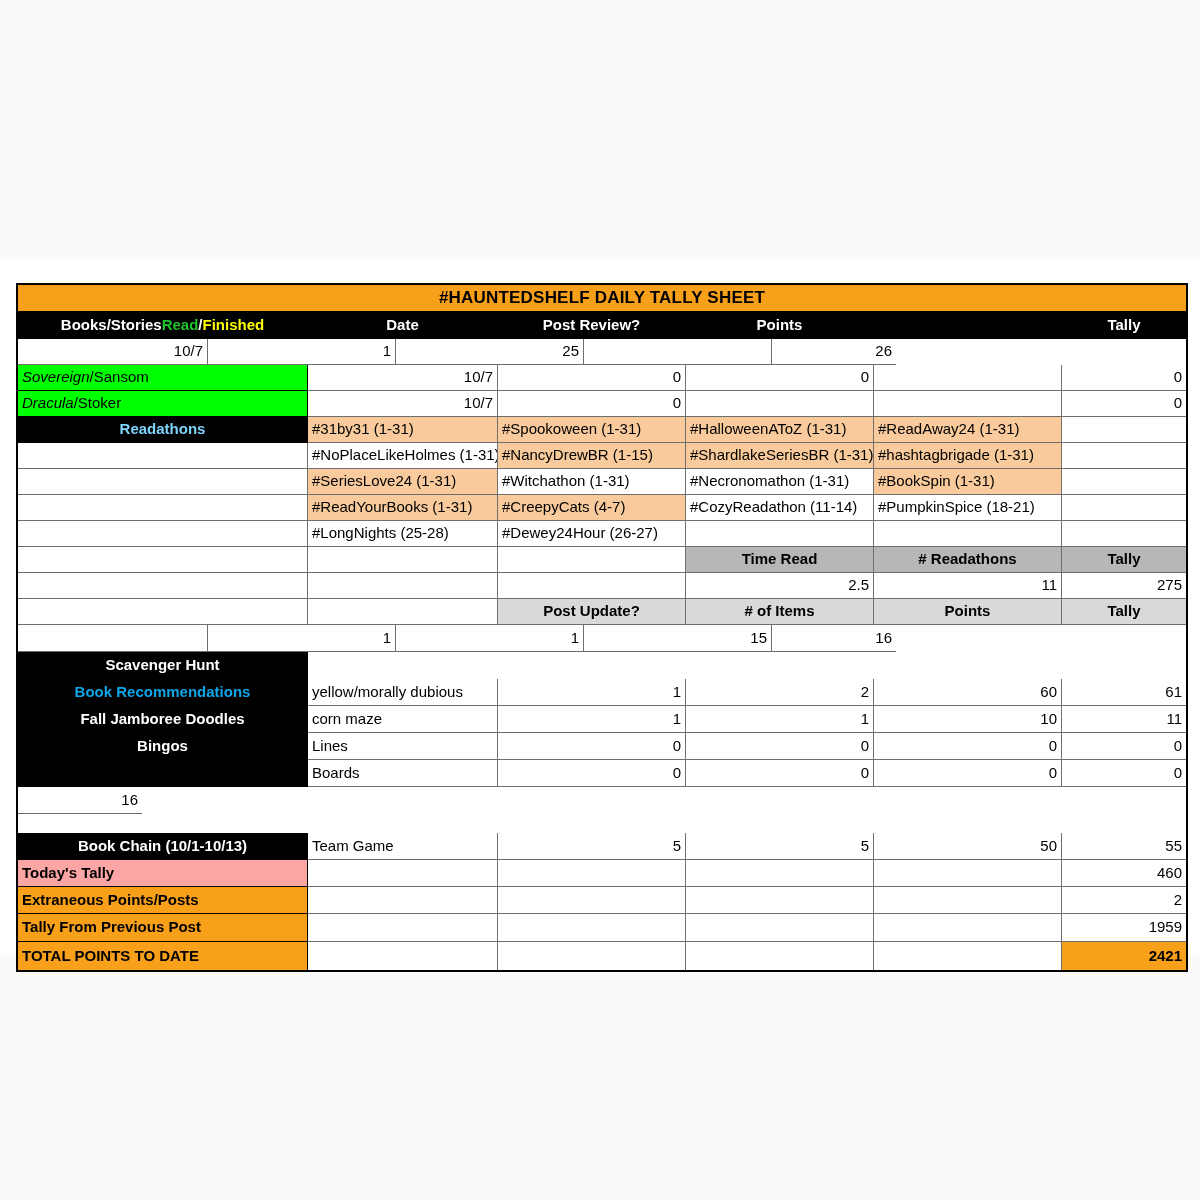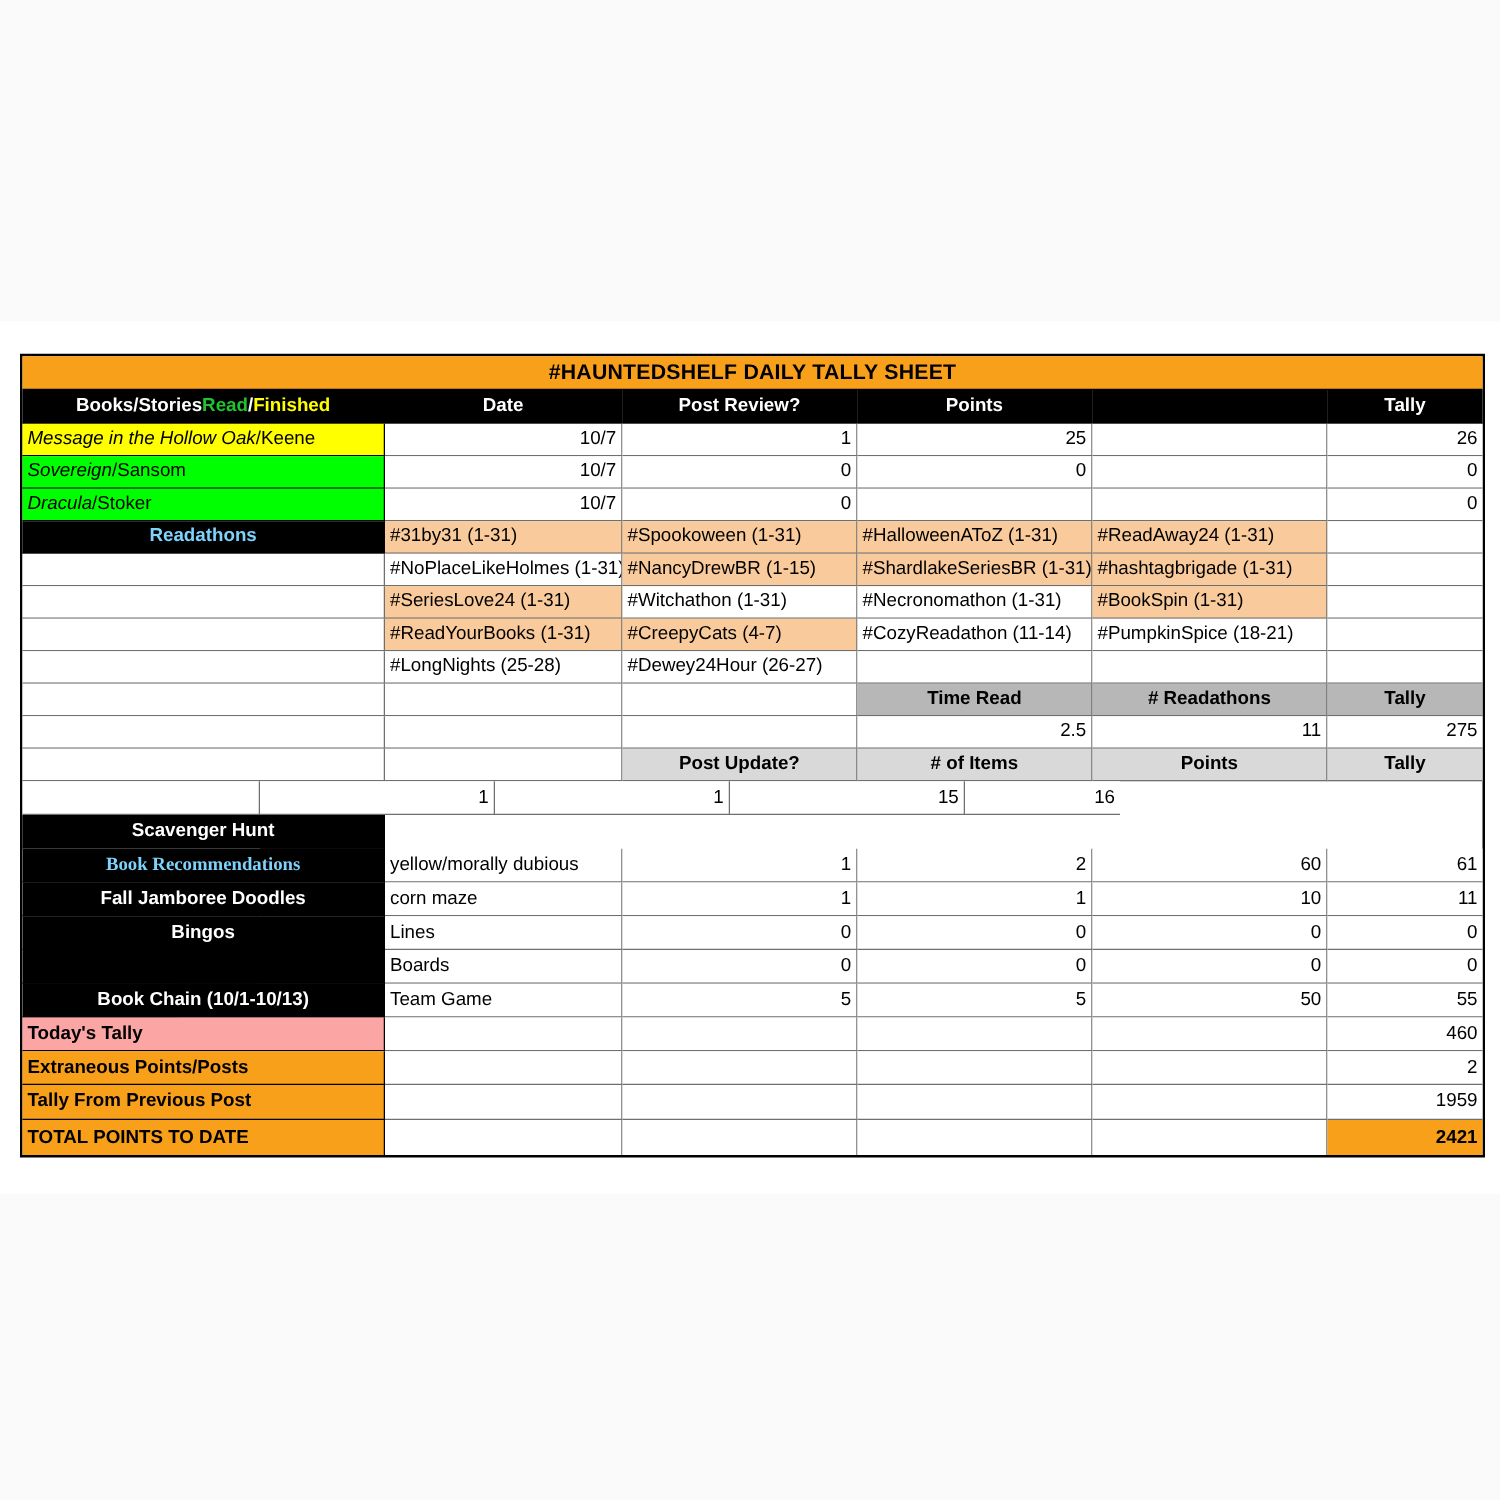--- a/index.html
+++ b/index.html
@@ -48,24 +48,20 @@
           <span style="color: rgb(255, 255, 255);">/</span>
           <span style="color: rgb(255, 255, 0);">Finished</span>
         </div>
         <div class="tcell bold k al-c" style="width: 190px; background: rgb(0, 0, 0); color: rgb(255, 255, 255);">Date</div>
         <div class="tcell bold k al-c" style="width: 188px; background: rgb(0, 0, 0); color: rgb(255, 255, 255);">Post Review?</div>
         <div class="tcell bold k al-c" style="width: 188px; background: rgb(0, 0, 0); color: rgb(255, 255, 255);">Points</div>
         <div class="tcell k" style="width: 188px; background: rgb(0, 0, 0);"></div>
         <div class="tcell bold k al-c" style="width: 124px; background: rgb(0, 0, 0); color: rgb(255, 255, 255);">Tally</div>
       </div>
       <div class="trow" style="height: 26px;">
-        <div class="tcell k" style="width: 290px; background: rgb(255, 255, 0);">
-          <span style="font-style: italic;">Message in the Hollow Oak</span>
-          <span>/Keene</span>
-        </div>
         <div class="tcell al-r" style="width: 190px;">10/7</div>
         <div class="tcell al-r" style="width: 188px;">1</div>
         <div class="tcell al-r" style="width: 188px;">25</div>
         <div class="tcell" style="width: 188px;"></div>
         <div class="tcell al-r" style="width: 124px;">26</div>
       </div>
       <div class="trow" style="height: 26px;">
         <div class="tcell k" style="width: 290px; background: rgb(0, 255, 0);">
           <span style="font-style: italic;">Sovereign</span>
           <span>/Sansom</span>
@@ -160,21 +156,21 @@
       </div>
       <div class="trow" style="height: 27px; flex-direction: column;">
         <div class="tcell bold k al-c" style="width: 290px; background: rgb(0, 0, 0); color: rgb(255, 255, 255);">Scavenger Hunt</div>
         <div class="tcell" style="width: 190px;">candle</div>
         <div class="tcell al-r" style="width: 188px;">1</div>
         <div class="tcell al-r" style="width: 188px;">1</div>
         <div class="tcell al-r" style="width: 188px;">15</div>
         <div class="tcell al-r" style="width: 124px;">16</div>
       </div>
       <div class="trow" style="height: 27px;">
-        <div class="tcell bold k al-c" style="width: 290px; background: rgb(0, 0, 0); color: #7dd3fc; font-family: Liberation Serif, serif;">Book Recommendations</div>
+        <div class="tcell bold k al-c" style="width: 290px; background: rgb(0, 0, 0); color: #0ea5e9;">Book Recommendations</div>
         <div class="tcell" style="width: 190px;">yellow/morally dubious</div>
         <div class="tcell al-r" style="width: 188px;">1</div>
         <div class="tcell al-r" style="width: 188px;">2</div>
         <div class="tcell al-r" style="width: 188px;">60</div>
         <div class="tcell al-r" style="width: 124px;">61</div>
       </div>
       <div class="trow" style="height: 27px;">
         <div class="tcell bold k al-c" style="width: 290px; background: rgb(0, 0, 0); color: rgb(255, 255, 255);">Fall Jamboree Doodles</div>
         <div class="tcell" style="width: 190px;">corn maze</div>
         <div class="tcell al-r" style="width: 188px;">1</div>
@@ -191,21 +187,21 @@
         <div class="tcell al-r" style="width: 124px;">0</div>
       </div>
       <div class="trow" style="height: 27px;">
         <div class="tcell k" style="width: 290px; background: rgb(0, 0, 0);"></div>
         <div class="tcell" style="width: 190px;">Boards</div>
         <div class="tcell al-r" style="width: 188px;">0</div>
         <div class="tcell al-r" style="width: 188px;">0</div>
         <div class="tcell al-r" style="width: 188px;">0</div>
         <div class="tcell al-r" style="width: 124px;">0</div>
       </div>
-      <div class="trow" style="height: 27px;">
+      <div class="trow" style="height: 27px; margin-top: 46px;">
         <div class="tcell bold k al-c" style="width: 290px; background: rgb(0, 0, 0); color: rgb(255, 255, 255);">Book Chain (10/1-10/13)</div>
         <div class="tcell" style="width: 190px;">Team Game</div>
         <div class="tcell al-r" style="width: 188px;">5</div>
         <div class="tcell al-r" style="width: 188px;">5</div>
         <div class="tcell al-r" style="width: 188px;">50</div>
         <div class="tcell al-r" style="width: 124px;">55</div>
       </div>
       <div class="trow" style="height: 27px;">
         <div class="tcell bold k" style="width: 290px; background: #fca5a5;">Today's Tally</div>
         <div class="tcell" style="width: 190px;"></div>

